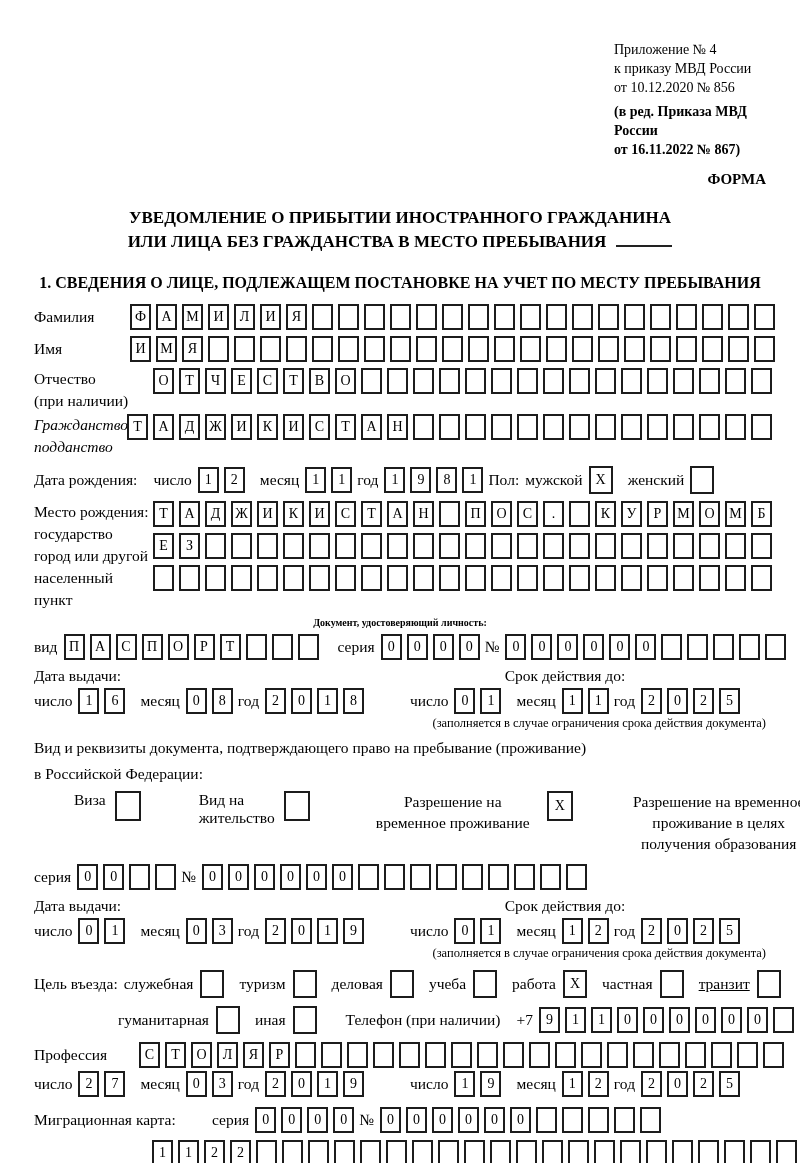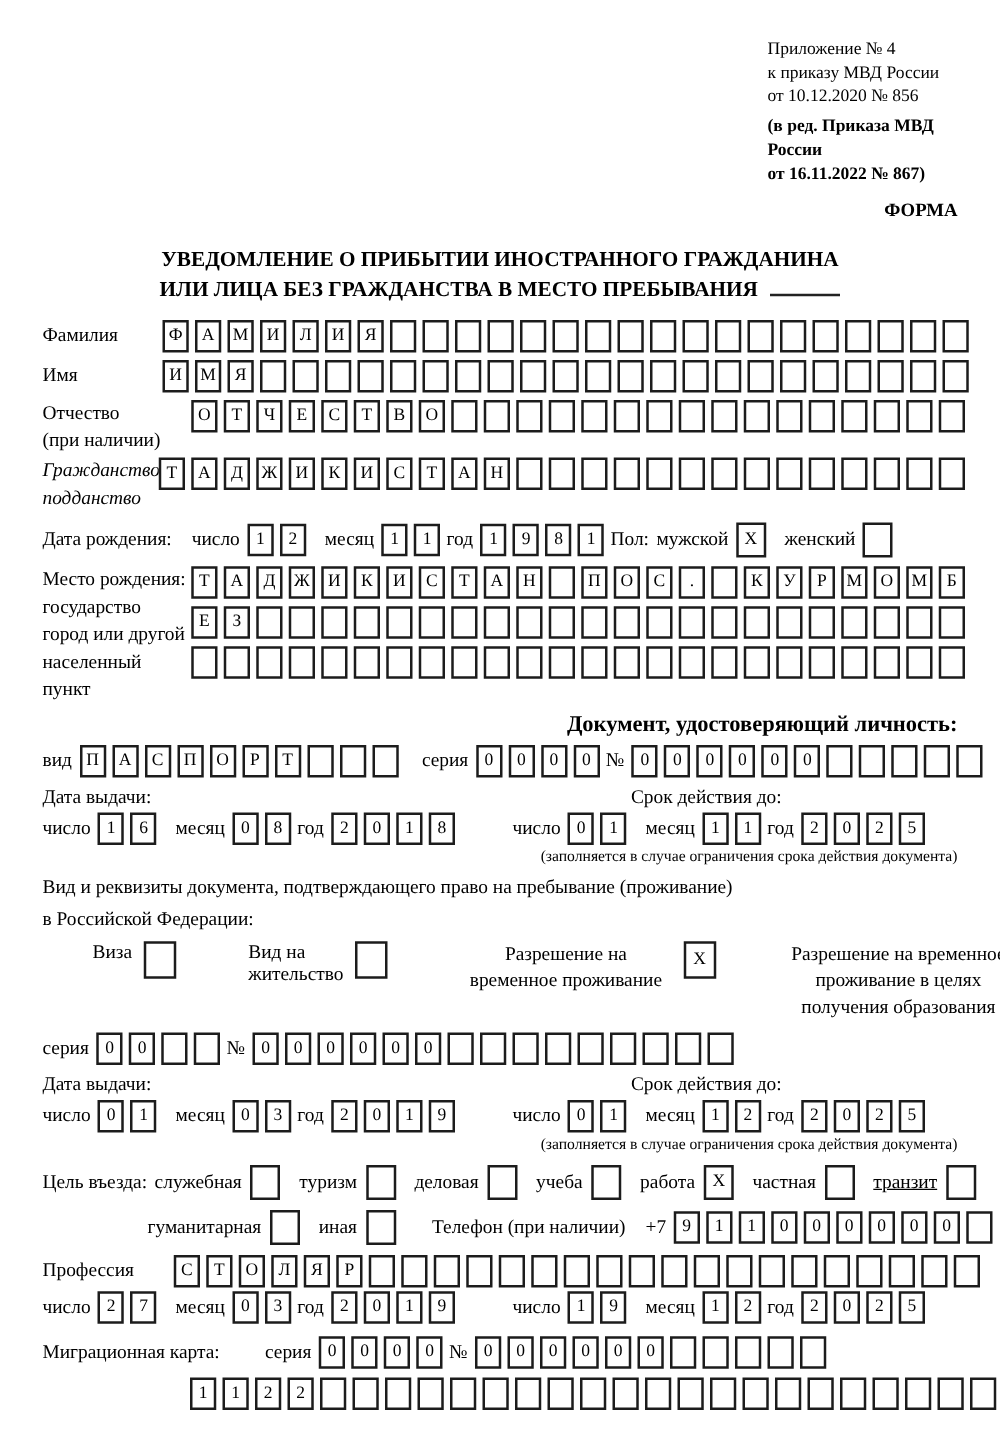--- a/index.html
+++ b/index.html
@@ -1,37 +1,37 @@
 <!DOCTYPE html>
 <html><head>
 <meta charset="utf-8">
 <style>
   html,body{margin:0;padding:0;background:#fff;color:#000;}
   body{width:800px;height:1163px;overflow:hidden;font-family:"Liberation Serif","DejaVu Serif",serif;}
-  .page{box-sizing:border-box;width:800px;height:843px;padding:30px 34px 0 34px;position:relative;}
+  .page{box-sizing:border-box;width:800px;height:843px;padding:40px 34px 0 34px;position:relative;}
   .hdr{margin-left:580px;font-size:14px;line-height:19px;}
   .amend{margin-top:5px;font-weight:bold;}
   .forma{font-weight:bold;text-align:right;font-size:15px;margin-top:12px;}
   .title{text-align:center;font-weight:bold;font-size:17px;line-height:24px;margin-top:18px;}
   .uline{display:inline-block;width:56px;border-bottom:2px solid #222;margin-left:10px;vertical-align:baseline;}
   .sec1{font-weight:bold;font-size:16px;margin-top:20px;text-align:center;white-space:nowrap;}
   .frow{display:flex;align-items:center;margin-top:6px;font-size:15.5px;}
   .frow.top{align-items:flex-start;}
   .flabel{flex:none;}
   .w96{width:96px;} .w119{width:119px;} .w93{width:93px;font-style:italic;} .w105{width:105px;}
   .lh{line-height:22px;}
   .cells{display:inline-flex;flex:none;}
   .cell{box-sizing:border-box;flex:none;width:21px;height:26px;border:2px solid #1c1c1c;margin-right:5px;
         display:inline-flex;align-items:center;justify-content:center;font-size:14px;background:#fff;}
   .md .cell{width:24px;height:28px;}
   .lg .cell{width:26px;height:30px;}
   .inl{margin:0 6px 0 0;white-space:nowrap;}
   .gap10{margin-left:10px;} .gap14{margin-left:14px;}
   .stack .cells{margin-bottom:6px;}
-  .doc-head{font-weight:bold;text-align:right;font-size:18px;margin-top:6px;}
+  .doc-head{font-weight:bold;text-align:center;font-size:10px;margin-top:6px;}
   .dhead{display:flex;font-size:15.5px;margin-top:7px;}
   .dh-l{width:330px;text-align:left;flex:none;}
   .dh-r{flex:1;text-align:center;}
   .drow{margin-top:3px;}
   .dg-l{display:flex;align-items:center;width:336px;flex:none;}
   .dg-r{display:flex;align-items:center;margin-left:40px;}
   .note-r{text-align:right;font-size:12.5px;margin-top:2px;}
   .intro{font-size:15.5px;margin-top:8px;}
   .opts{align-items:flex-start;margin-top:8px;}
   .opt{display:flex;align-items:flex-start;margin-right:13px;margin-left:40px;}
@@ -61,20 +61,21 @@
 
   <div class="forma">ФОРМА</div>
 
   <div class="title">
     <div>УВЕДОМЛЕНИЕ О ПРИБЫТИИ ИНОСТРАННОГО ГРАЖДАНИНА</div>
     <div>
       <span>ИЛИ ЛИЦА БЕЗ ГРАЖДАНСТВА В МЕСТО ПРЕБЫВАНИЯ</span><span class="uline"></span>
     </div>
   </div>
 
+  <div class="sec1">1. СВЕДЕНИЯ О ЛИЦЕ, ПОДЛЕЖАЩЕМ ПОСТАНОВКЕ НА УЧЕТ ПО МЕСТУ ПРЕБЫВАНИЯ</div>
 
   <div class="frow" style="margin-top:12px;">
     <span class="flabel w96">Фамилия</span>
     <span class="cells">
         <span class="cell">Ф</span>
         <span class="cell">А</span>
         <span class="cell">М</span>
         <span class="cell">И</span>
         <span class="cell">Л</span>
         <span class="cell">И</span>

